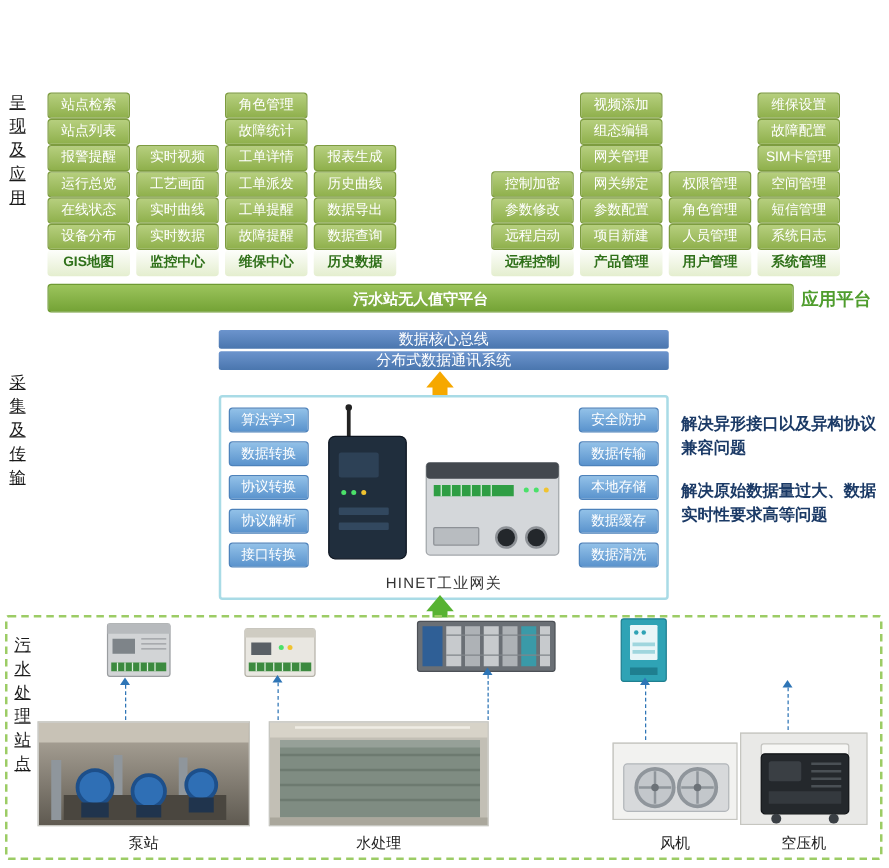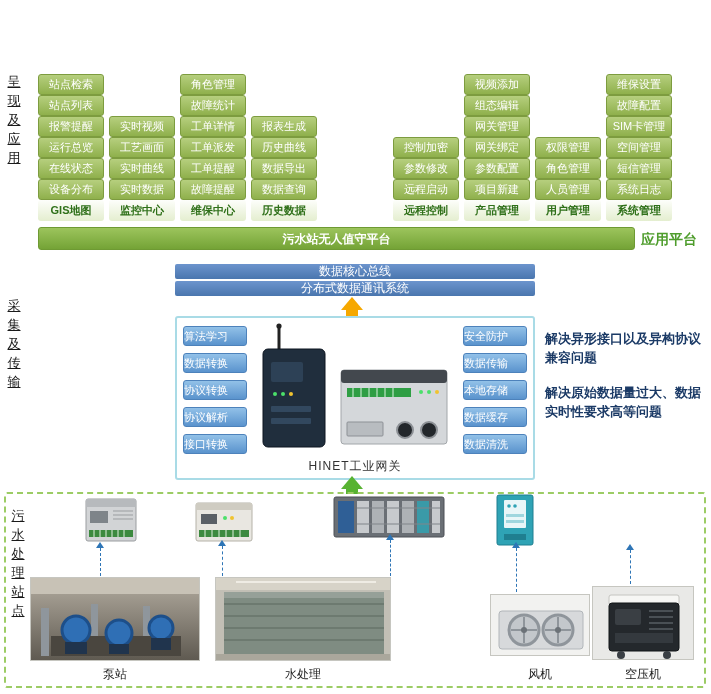--- a/index.html
+++ b/index.html
@@ -40,21 +40,21 @@
   .tri-orange { left:341px; top:297px; border-bottom:13px solid #f6a800; }
   .stem-orange { left:346px; top:309px; width:12px; height:8px; background:#f6a800; }
   .tri-green { left:341px; top:476px; border-bottom:13px solid #58b332; }
   .stem-green { left:346px; top:488px; width:12px; height:6px; background:#58b332; }
 
   
   .gw-box { position:absolute; left:175px; top:316px; width:360px; height:164px;
             background:#fff; border:2px solid #a9dbe6; border-radius:3px; }
   .gw-side { position:absolute; display:flex; flex-direction:column; gap:7px; }
   .gw-left { left:183px; top:326px; } .gw-right { left:463px; top:326px; }
-  .bbtn { width:64px; height:20px; line-height:18px; text-align:left; font-size:11px; color:#fff;
+  .bbtn { width:64px; height:20px; line-height:18px; text-align:center; font-size:11px; color:#fff;
           background:linear-gradient(180deg,#92c1e8,#5a93cd); border:1px solid #4d82bb;
           border-radius:3px; white-space:nowrap; }
   .gw-label { position:absolute; left:175px; top:458px; width:360px; text-align:center;
               font-size:12px; color:#333; letter-spacing:1px; }
   .gw-img { position:absolute; left:255px; top:322px; }
 
   .note { position:absolute; left:545px; width:163px; font-size:13px; font-weight:bold;
           color:#1b3a66; line-height:1.45; }
   .note1 { top:330px; } .note2 { top:384px; }
 

